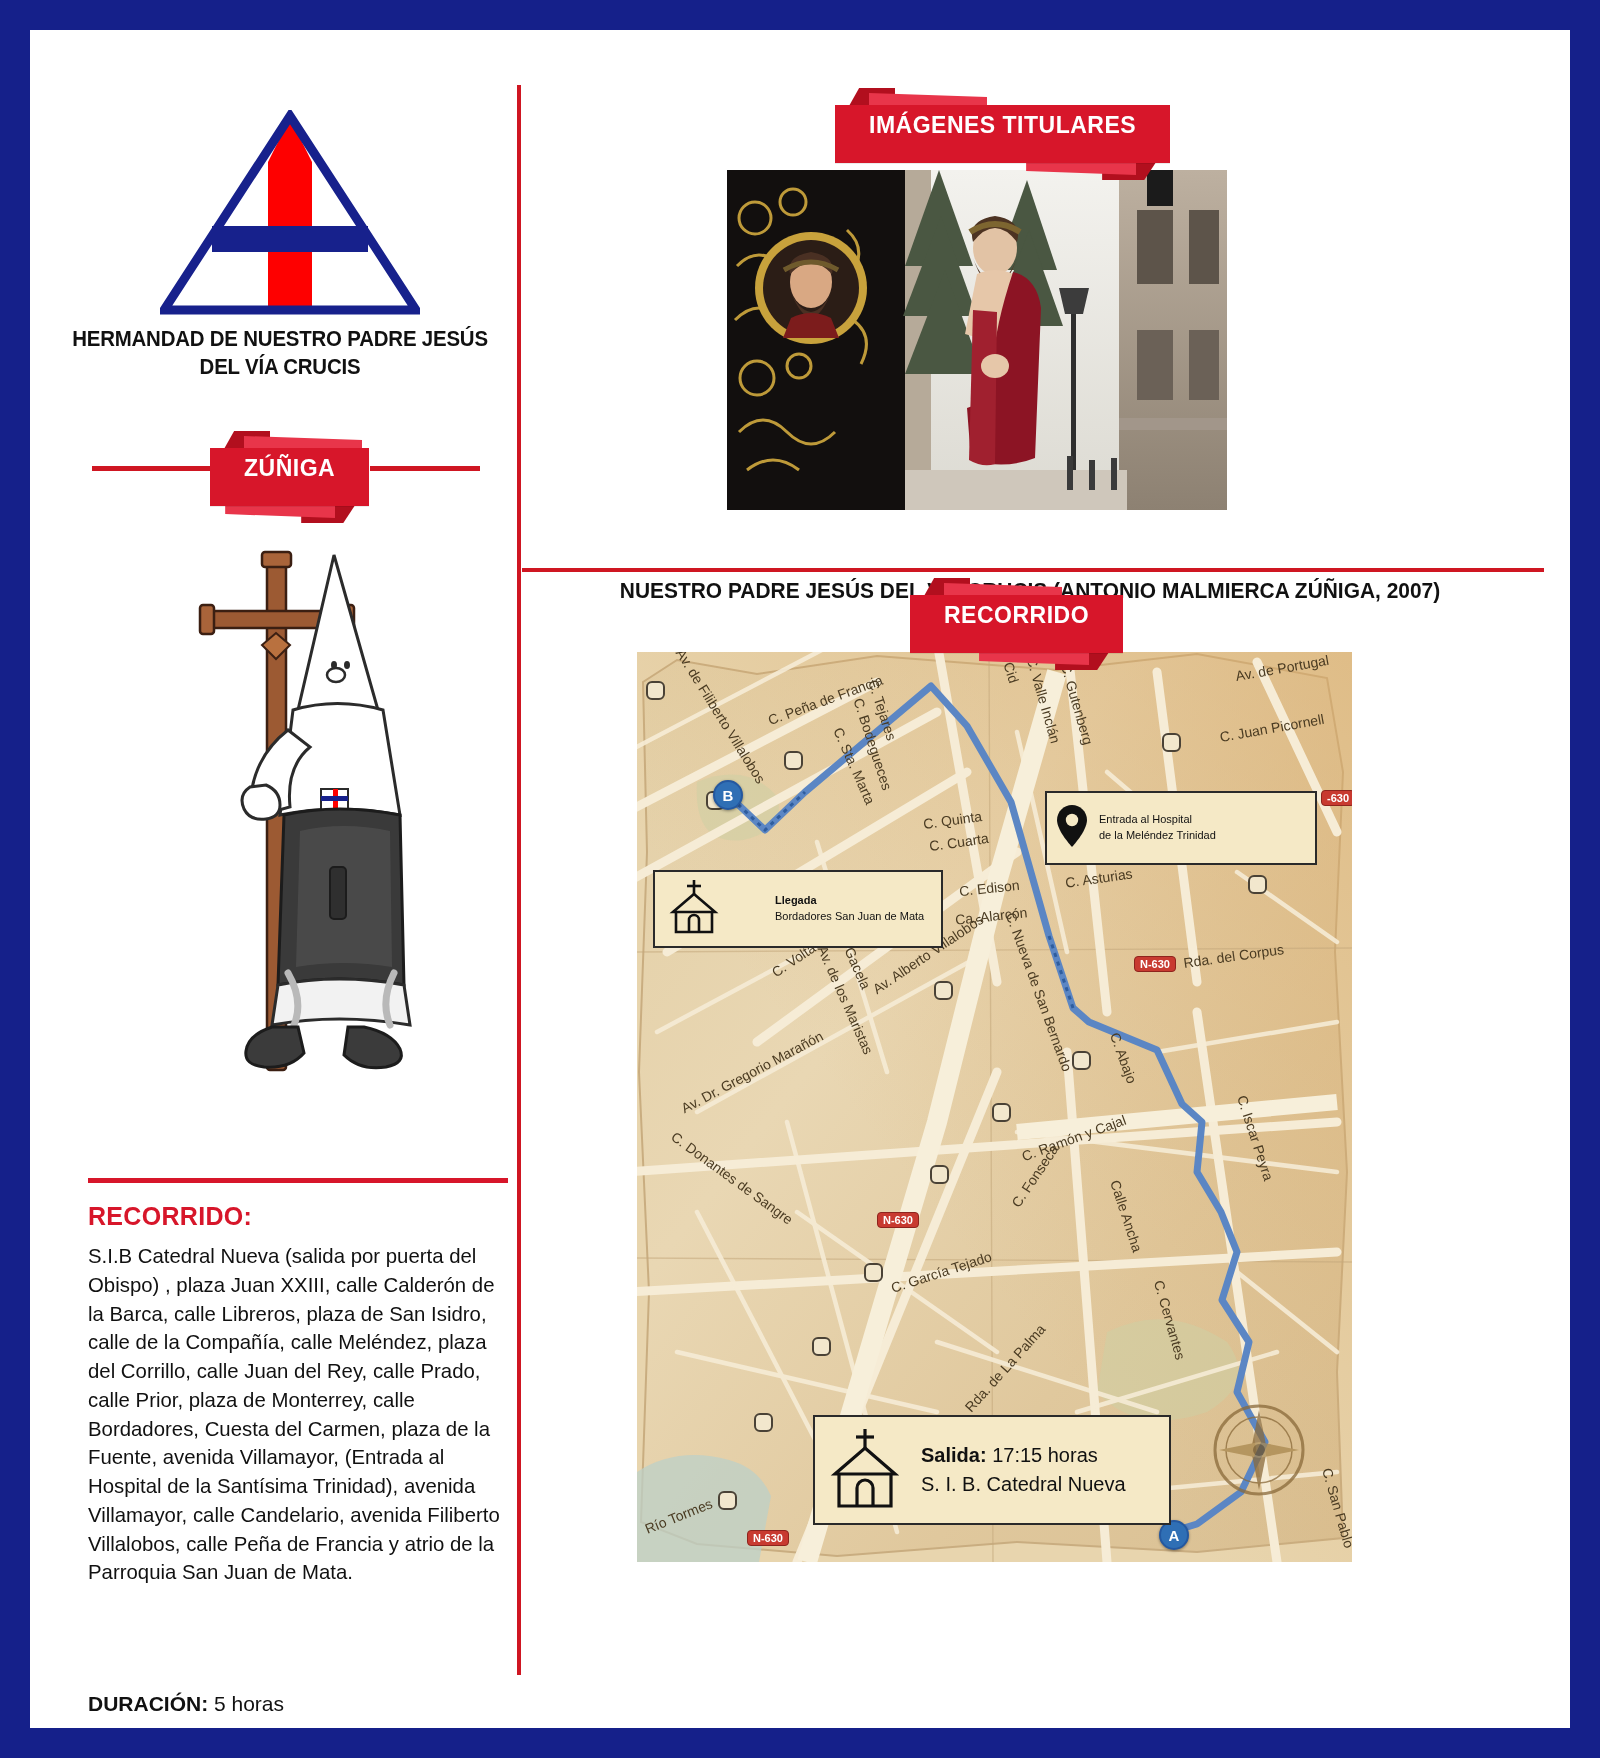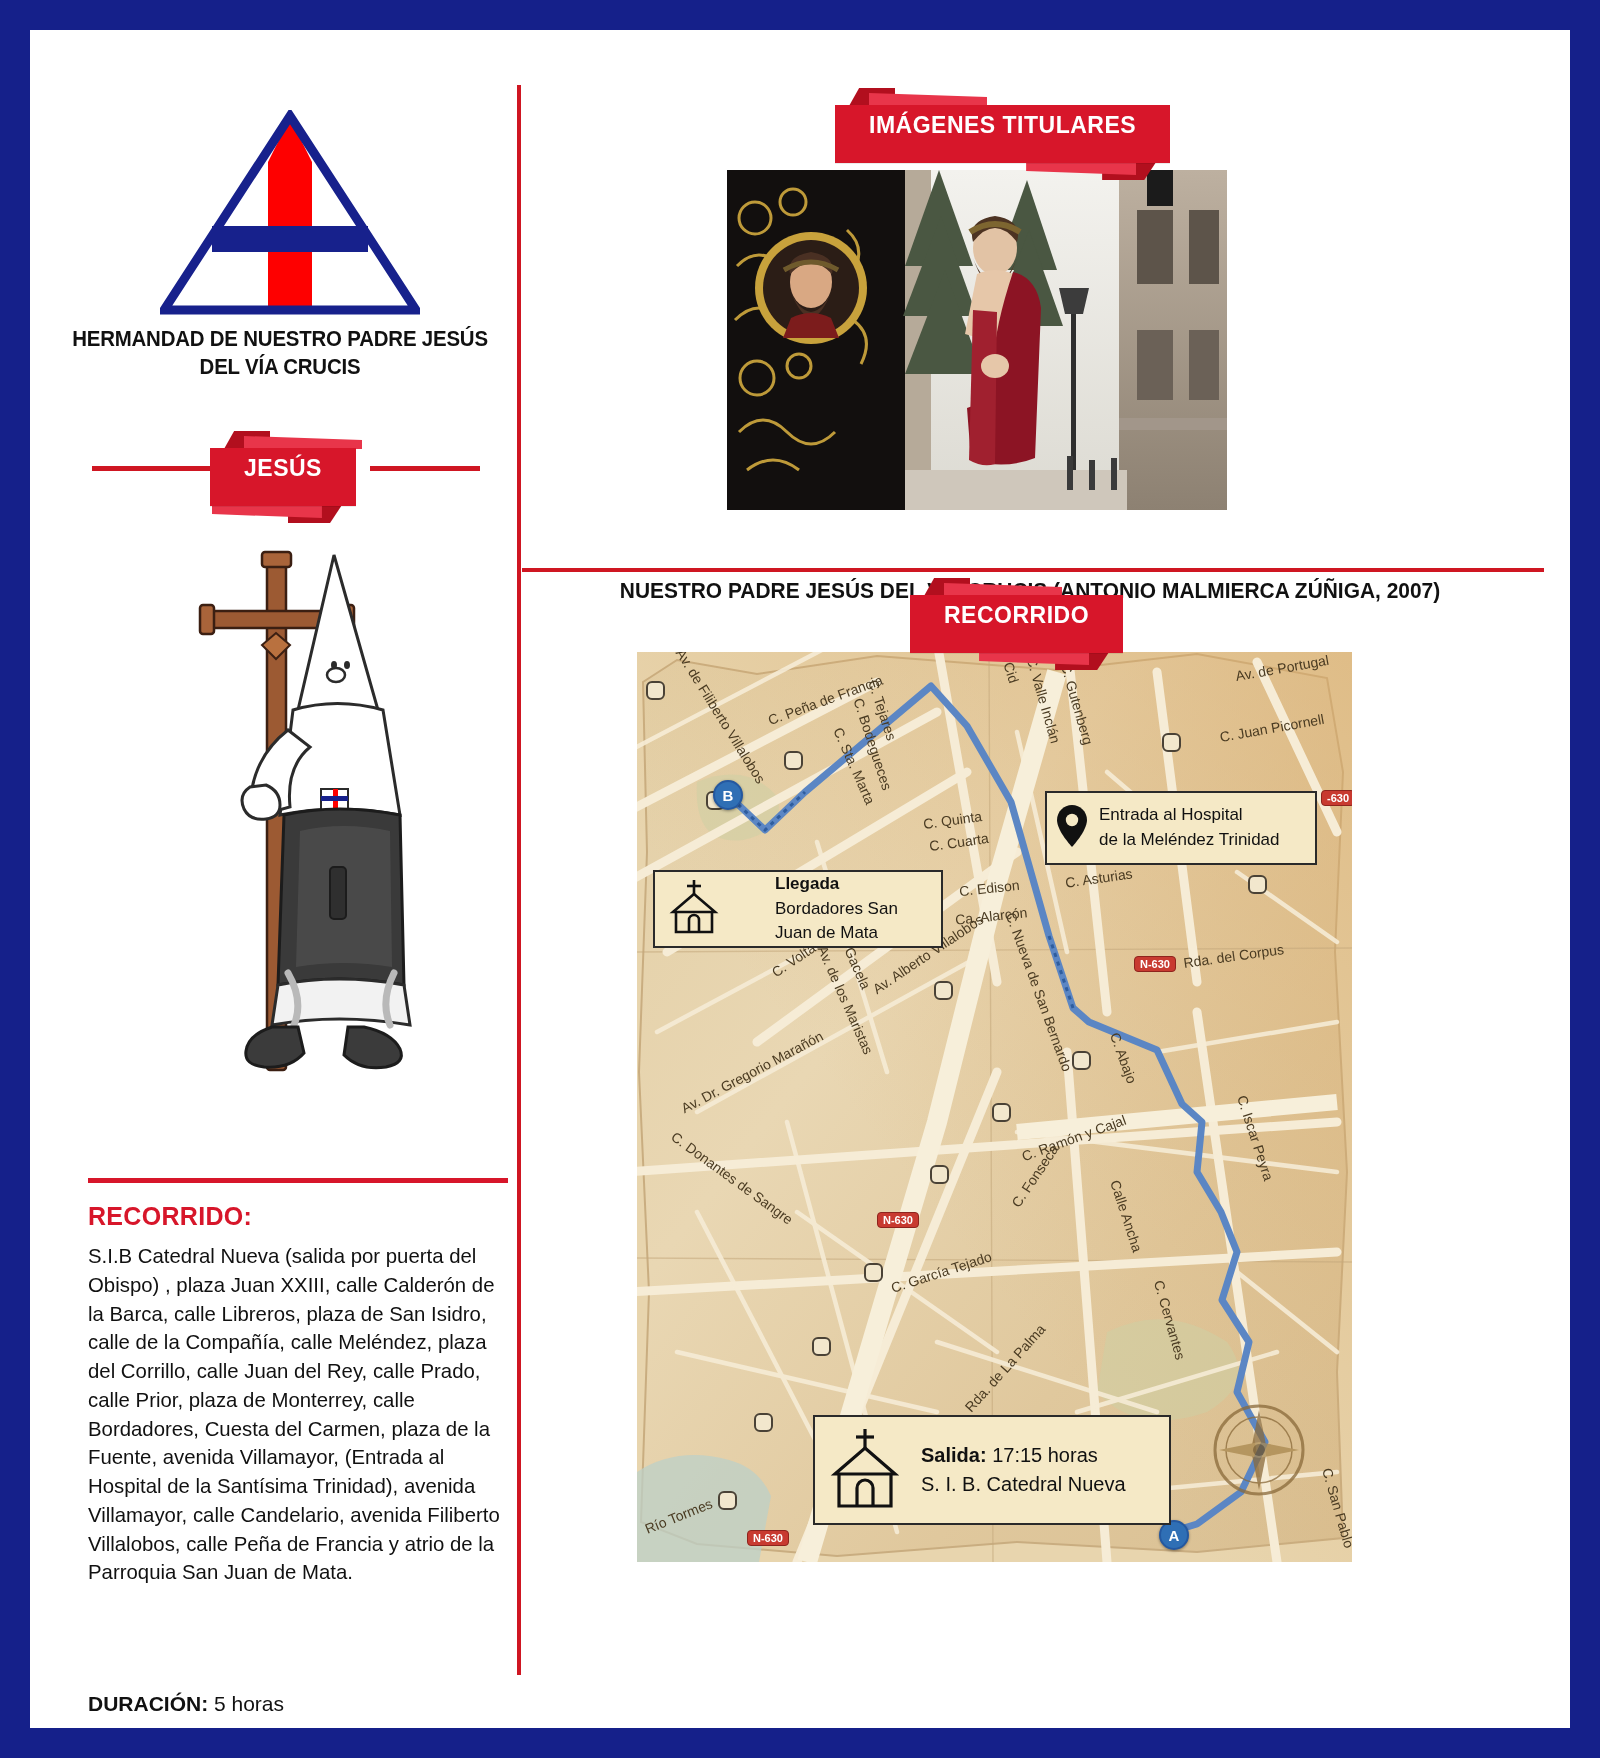--- a/index.html
+++ b/index.html
@@ -134,21 +134,21 @@
   
   .callout{
     position:absolute;
     background:#f5e9c6;
     border:2px solid #2a2a2a;
     display:flex;align-items:center;
     padding:8px 14px 8px 10px;
     box-sizing:border-box;
   }
   .callout .ctext{
-    font-size:17px;color:#111;line-height:1.45;
+    font-size:11px;color:#111;line-height:1.45;
     font-family:"Liberation Sans",sans-serif;
   }
   .callout .ctext b{font-weight:bold;}
   .co-hospital{left:1015px;top:761px;width:272px;height:74px;}
   .co-llegada{left:623px;top:840px;width:290px;height:78px;gap:40px;}
   .co-salida{left:783px;top:1385px;width:358px;height:110px;}
 
   .tag-label{
     position:absolute;
     font-size:14px;
@@ -193,21 +193,21 @@
     <div>DEL VÍA CRUCIS</div>
   </div>
 
   <div class="habito-banner">
     <div class="ribbon-line line-l"></div>
     <div class="ribbon-line line-r"></div>
     <div class="habito-ribbon-pos">
       <div class="ribbon">
         <div class="fold-tl"></div>
         <div class="fold-tr"></div>
-        <div class="bar">JESÚS</div>
+        <div class="bar">ZÚÑIGA</div>
         <div class="fold-bl"></div>
         <div class="fold-br"></div>
       </div>
     </div>
   </div>
 
   <div class="habito-img">
     <svg viewBox="0 0 320 565" width="320" height="565">
 
       <g>

